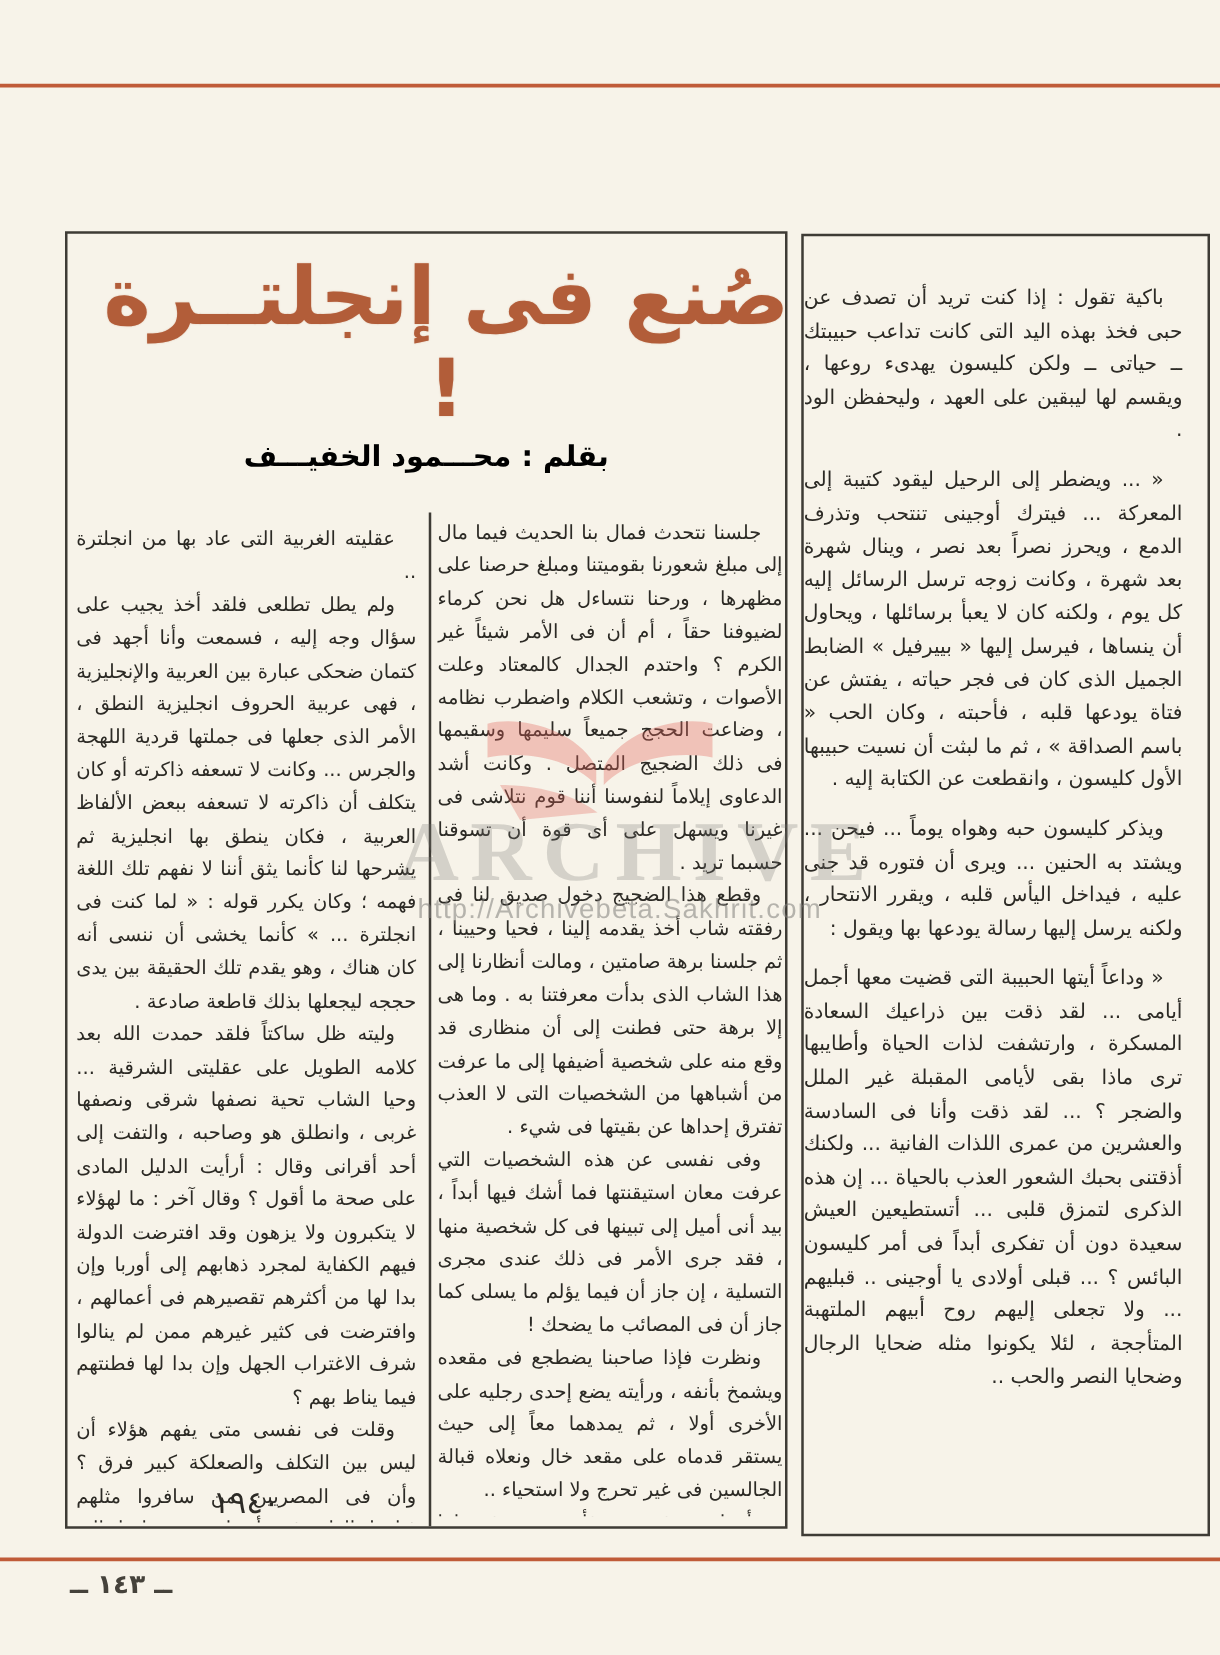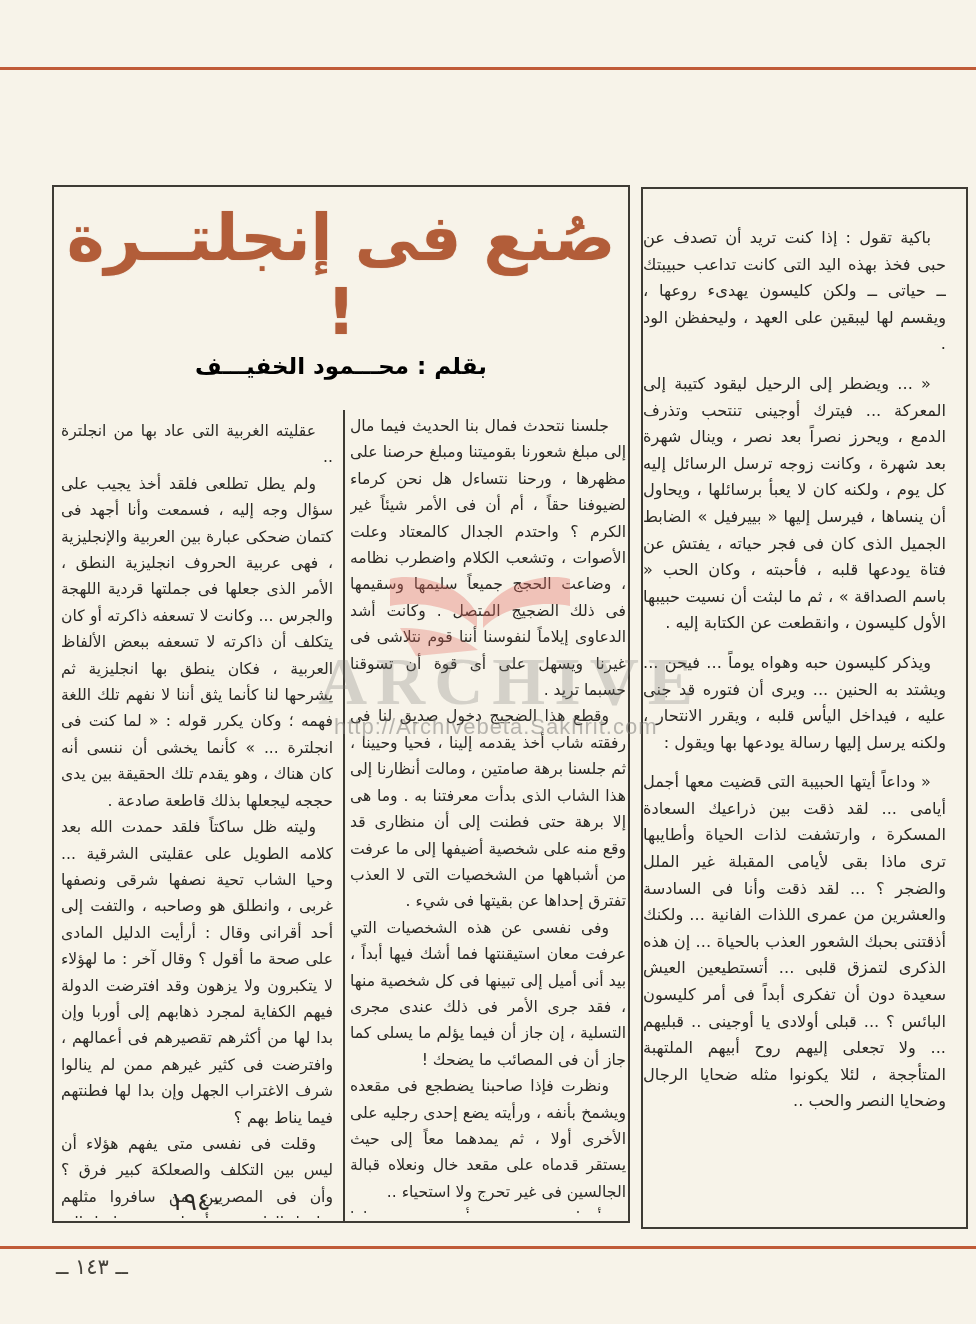--- a/index.html
+++ b/index.html
@@ -11,21 +11,21 @@
   .rule-top{top:67px;}
   .rule-bottom{top:1246px;}
   
   .frame{border:2px solid #3e3b35;background:transparent;}
   .frame-main{left:52px;top:185px;width:574px;height:1034px;}
   .frame-side{left:641px;top:187px;width:323px;height:1038px;}
   .divider{left:289px;top:223px;width:2px;height:811px;background:#3e3b35;}
   
   .title{left:0;top:14px;width:100%;text-align:center;direction:rtl;
          font-size:64px;font-weight:bold;color:#b25d39;letter-spacing:2px;
-         text-shadow:0 0 1px rgba(178,93,57,.5);}
+         text-shadow:0 0 1px rgba(178,93,57,.5);padding-left:16px;}
   .byline{left:0;top:166px;width:100%;text-align:center;direction:rtl;
           font-size:23px;font-weight:bold;color:#000000;}
   
   .col{direction:rtl;text-align:justify;color:#2c2a25;overflow:hidden;}
   .col p{margin:0;text-indent:17px;}
   .col-main{font-size:15.6px;line-height:26.4px;}
   .col-1{left:296px;top:226px;width:276px;height:800px;}
   .col-2{left:7px;top:231px;width:272px;height:800px;}
   .col-side{left:0;top:36px;width:303px;height:990px;
             font-size:16.2px;line-height:26.6px;}
@@ -34,21 +34,21 @@
               font-size:25px;color:#2c2a25;letter-spacing:3px;}
   
   .wm{pointer-events:none;}
   .wm-word{left:318px;top:642px;font-family:"Liberation Serif",serif;font-weight:bold;
            font-size:68px;letter-spacing:9px;color:rgba(120,118,115,0.27);}
   .wm-url{left:334px;top:714px;font-family:"Liberation Sans",sans-serif;
           font-size:22px;letter-spacing:1px;color:rgba(128,126,122,0.55);}
   .wm-logo{left:386px;top:566px;}
   
   .page-number{left:56px;top:1255px;direction:rtl;font-size:21px;color:#45423b;
-               letter-spacing:2px;}
+               letter-spacing:2px;font-weight:bold;}
 </style>
 </head>
 <body>
 
 <div class="abs rule rule-top"></div>
 <div class="abs rule rule-bottom"></div>
 
 <div class="abs frame frame-main">
   <div class="abs title">صُنع فى إنجلتــرة !</div>
   <div class="abs byline">بقلم : محـــمود الخفيـــف</div>

